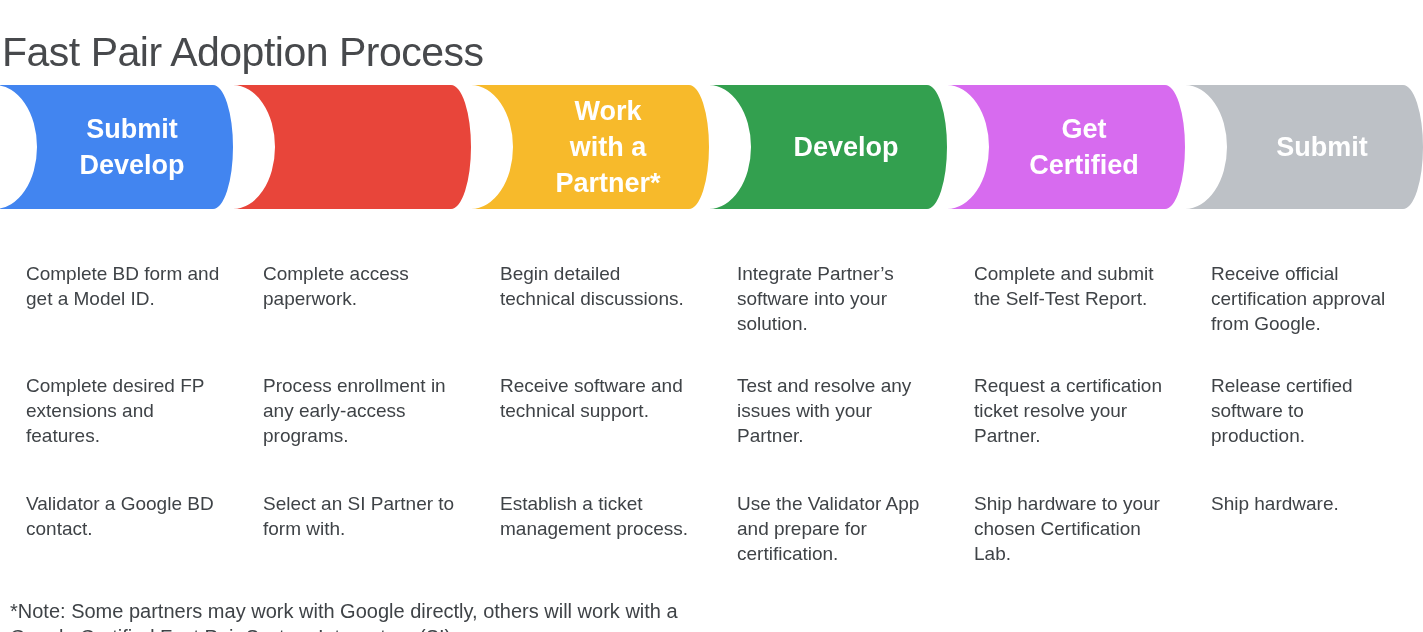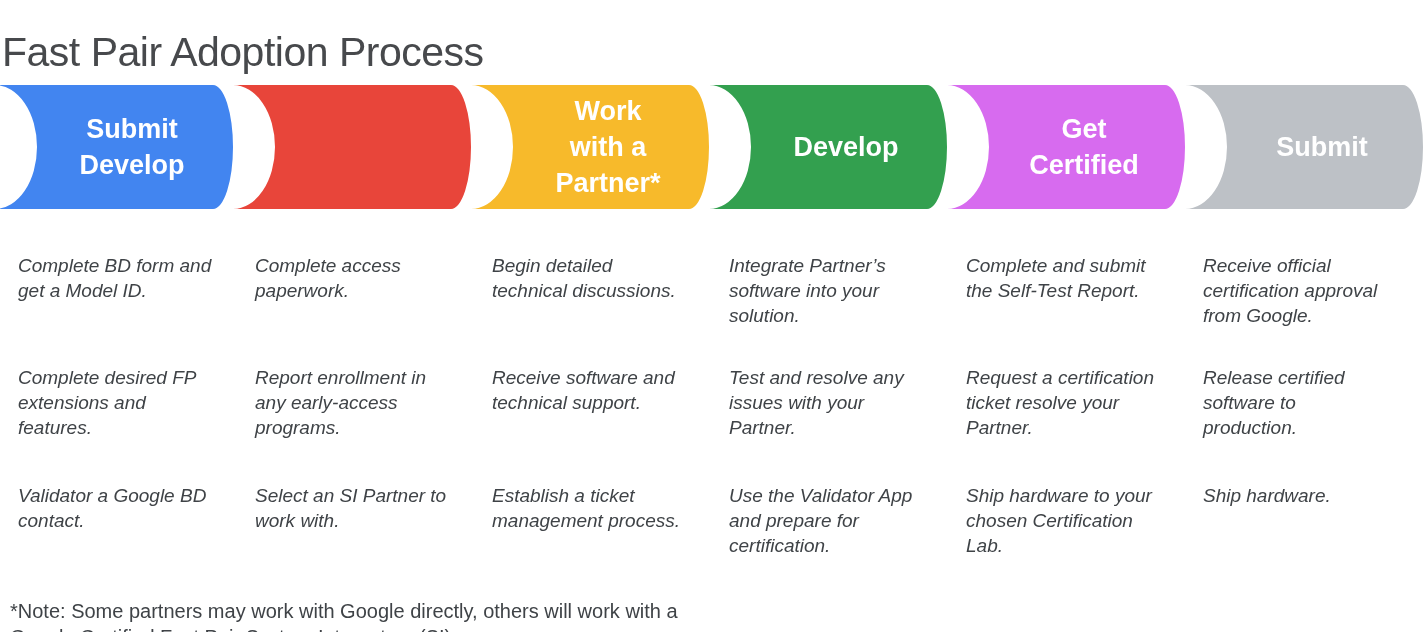--- a/index.html
+++ b/index.html
@@ -23,23 +23,22 @@
     display:flex;align-items:center;justify-content:center;
     text-align:center;color:#ffffff;
     font-size:27px;line-height:36px;font-weight:600;
     white-space:pre-line;
   }
   .col{
     position:absolute;top:245px;width:230px;
     color:#3f4347;font-size:19px;line-height:25px;
   }
   .col .step{
-    position:absolute;left:0;width:230px;margin:8px;
+    position:absolute;left:0;width:230px;margin:16px;
     white-space:pre-line;
-    font-style:italic;
   }
   .step.r1{top:0;}
   .step.r2{top:112px;}
   .step.r3{top:230px;}
   .c0{left:10px;} .c1{left:247px;} .c2{left:484px;}
   .c3{left:721px;} .c4{left:958px;} .c5{left:1195px;}
   .footnote{
     position:absolute;top:578px;left:10px;width:720px;
     color:#3f4347;font-size:20px;line-height:26px;
     white-space:pre-line;
@@ -105,25 +104,25 @@
   <p class="step r2">Complete desired FP
 extensions and
 features.</p>
   <p class="step r3">Validator a Google BD
 contact.</p>
 </div>
 
 <div class="col c1">
   <p class="step r1">Complete access
 paperwork.</p>
-  <p class="step r2">Report enrollment in
+  <p class="step r2">Process enrollment in
 any early-access
 programs.</p>
   <p class="step r3">Select an SI Partner to
-work with.</p>
+form with.</p>
 </div>
 
 <div class="col c2">
   <p class="step r1">Begin detailed
 technical discussions.</p>
   <p class="step r2">Receive software and
 technical support.</p>
   <p class="step r3">Establish a ticket
 management process.</p>
 </div>

